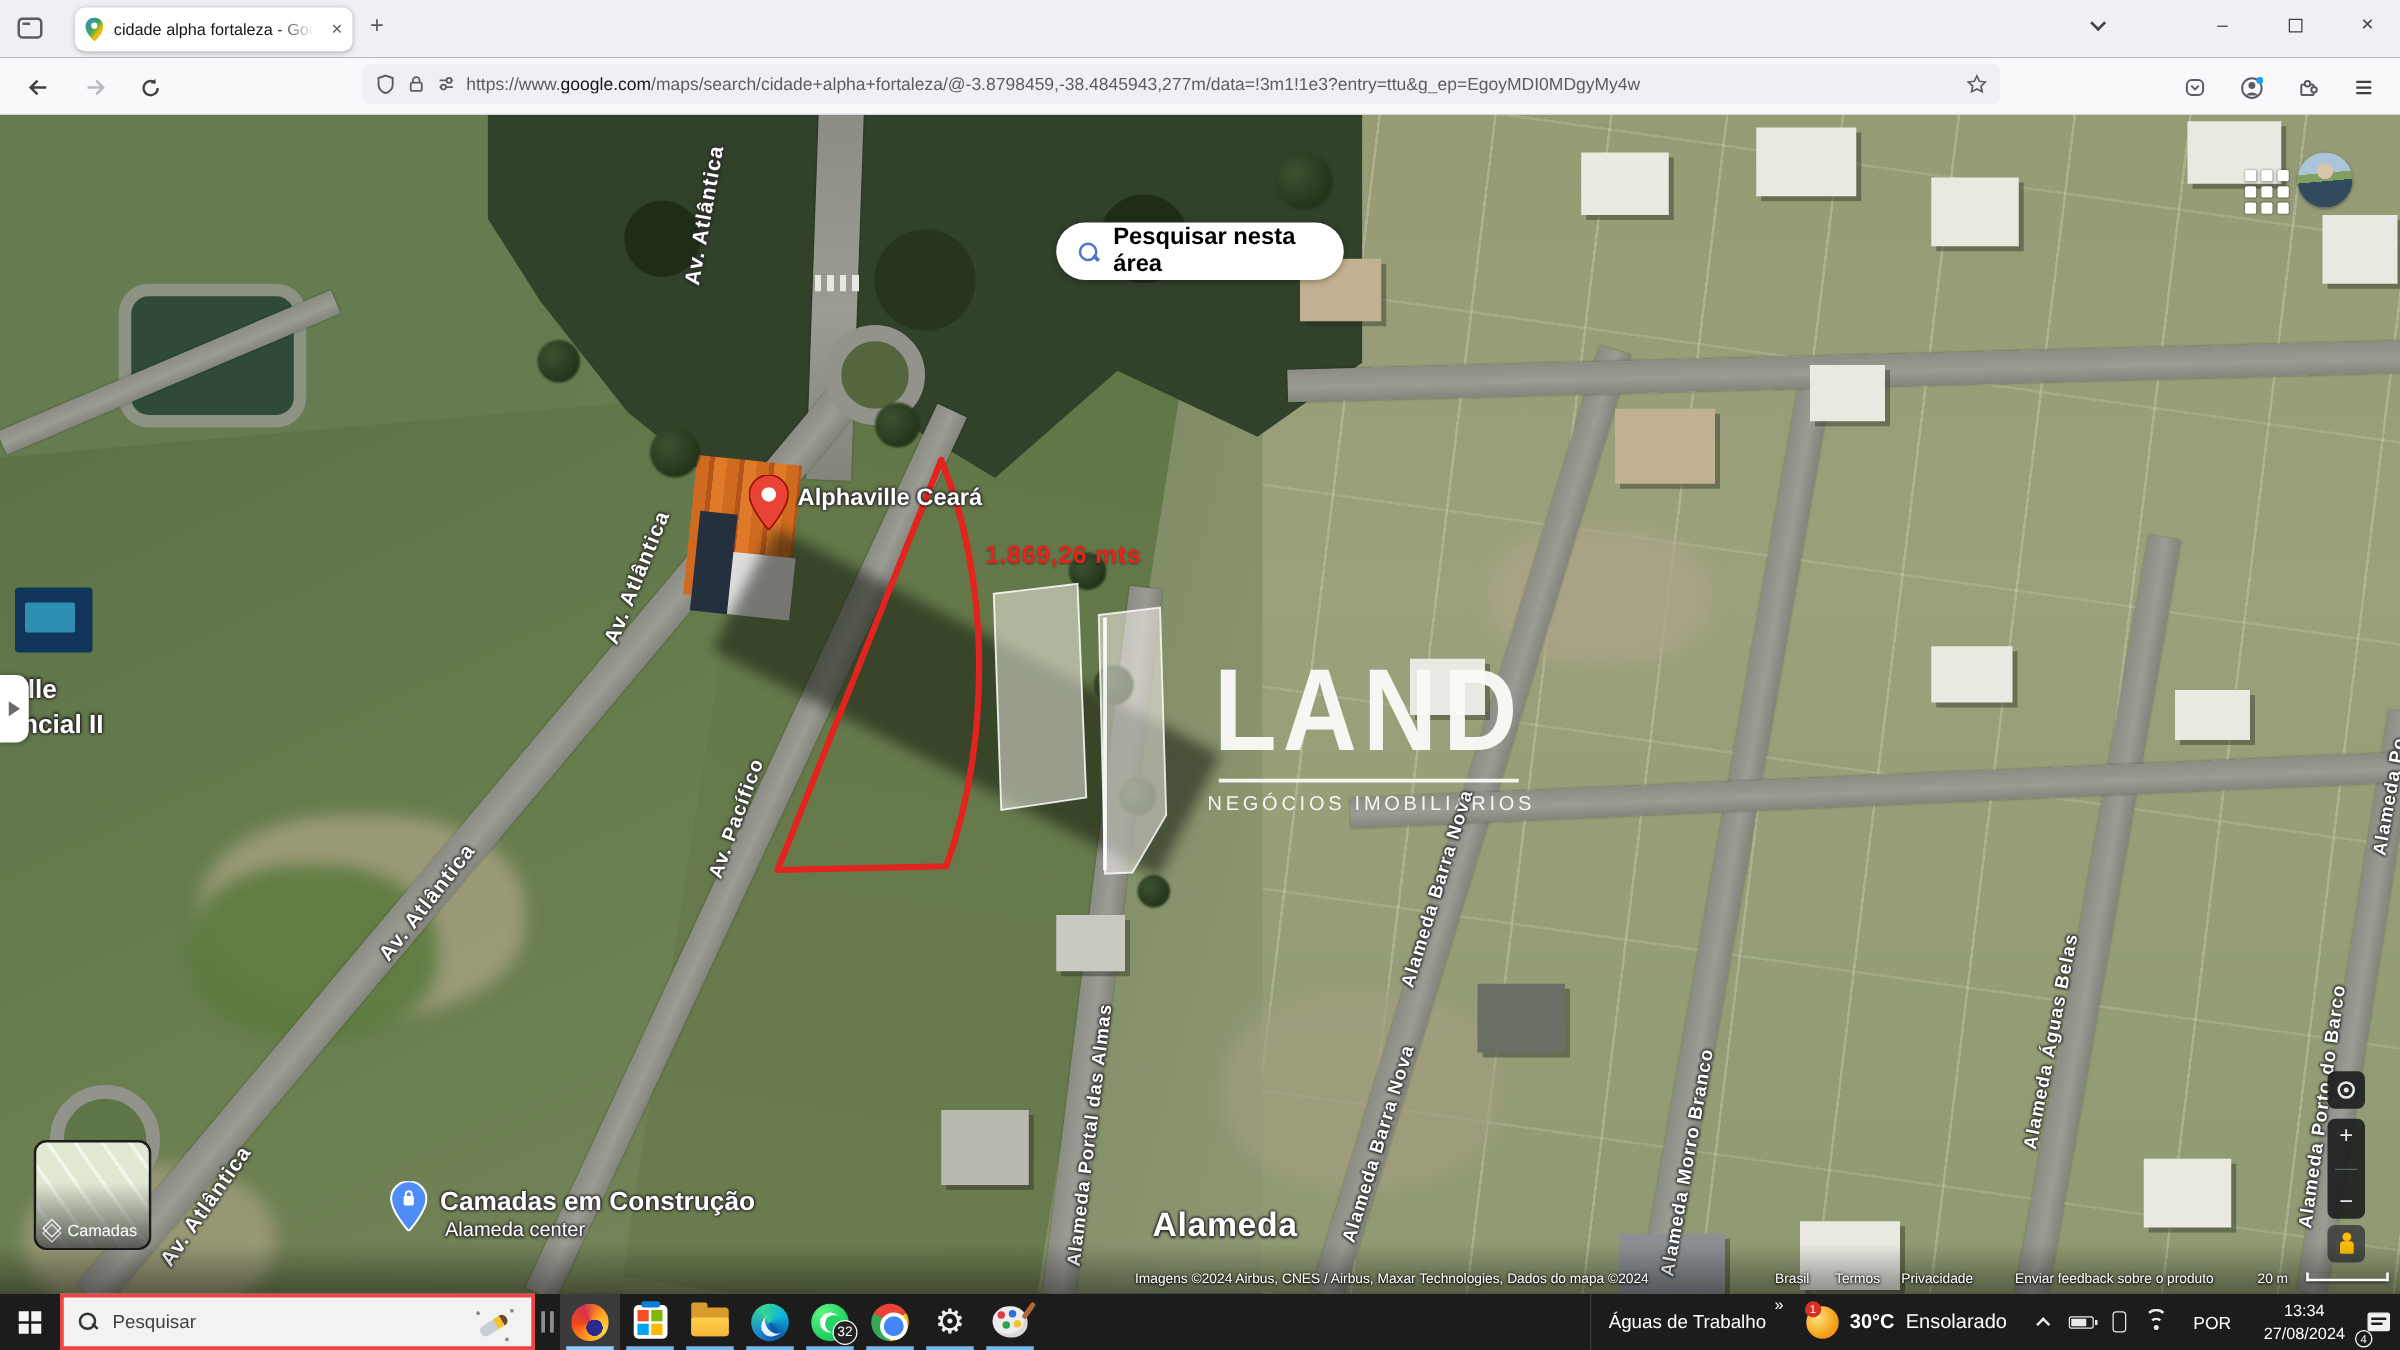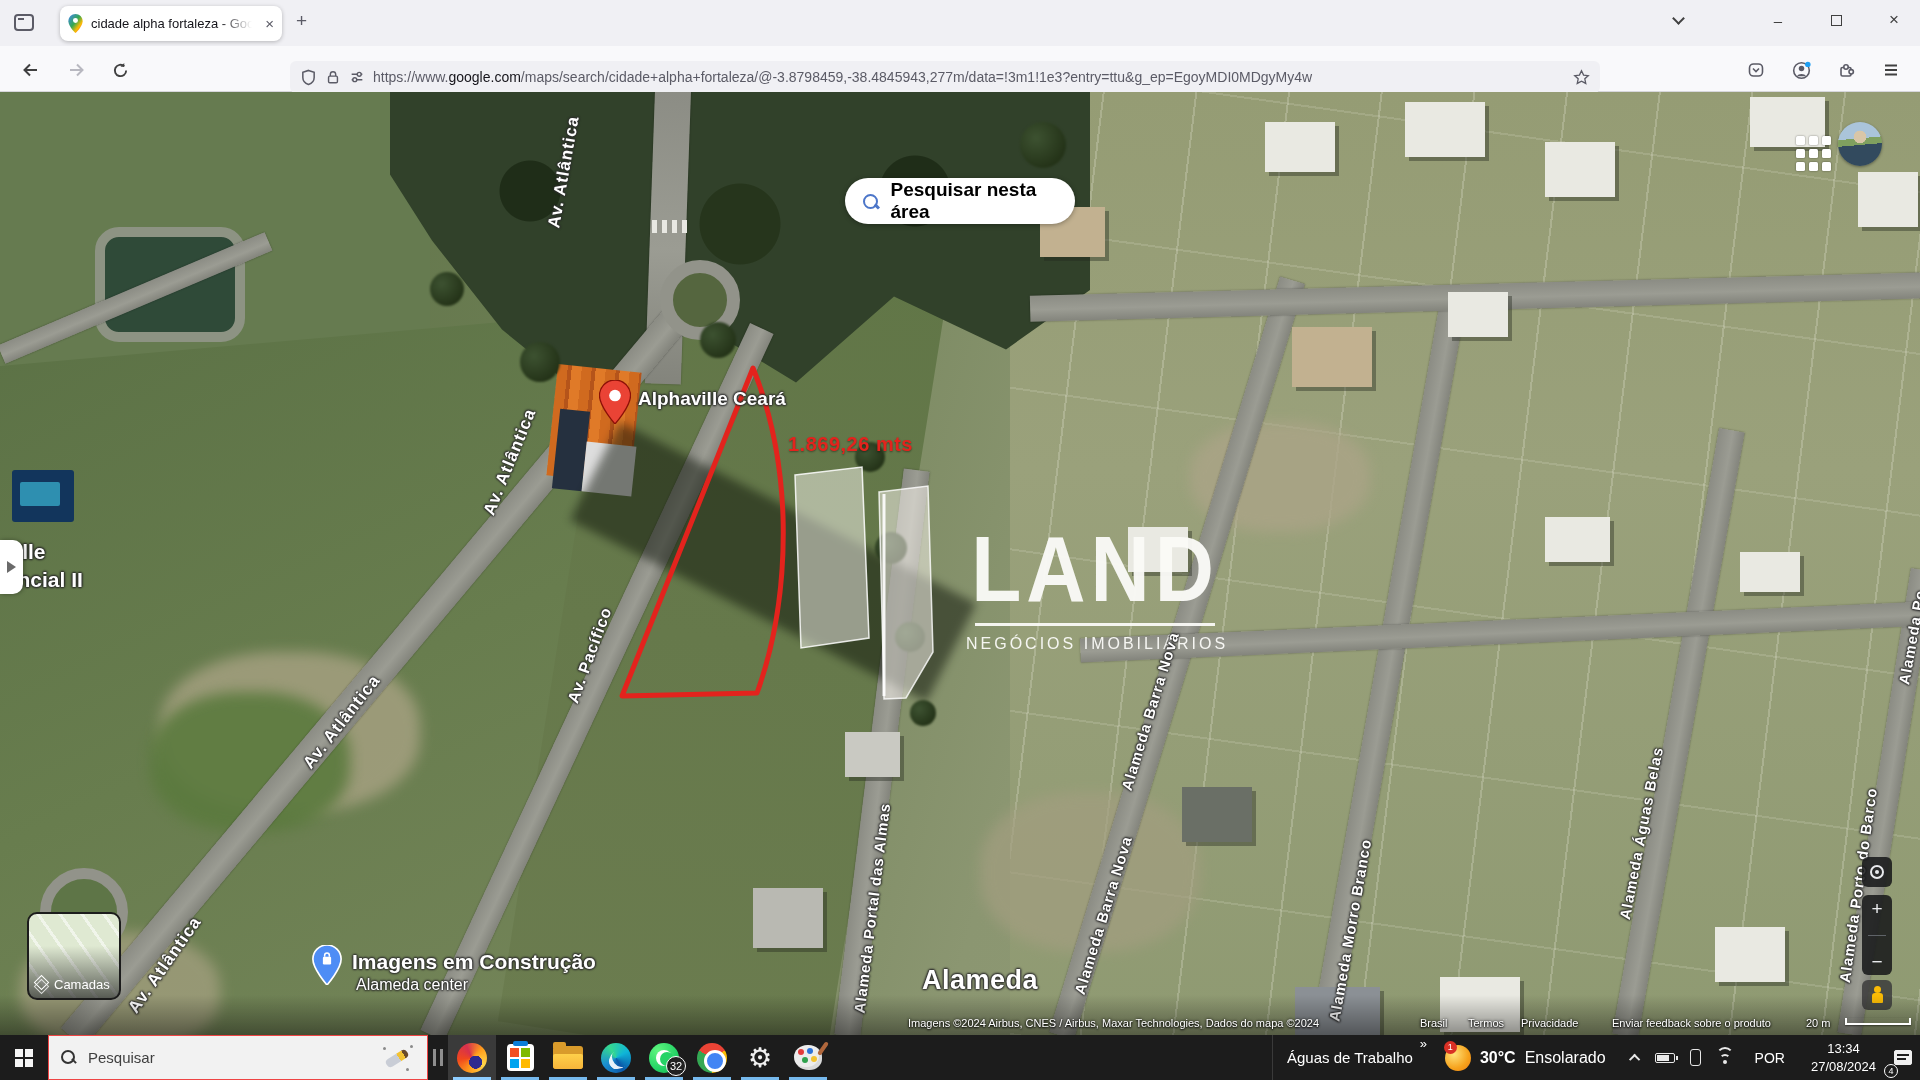--- a/index.html
+++ b/index.html
@@ -18,21 +18,21 @@
   .fxview:after { content:""; position:absolute; left:2px; right:8px; top:2px; height:2px; background:#5b5b66; }
   #newtab { position:absolute; left:296px; top:10px; font-size:19px; color:#5b5b66; }
   .wbtn { position:absolute; top:0; width:56px; height:40px; display:flex; align-items:center; justify-content:center; color:#404040; }
   #tabs-chevron { left:1650px; } #win-min { left:1750px; font-size:15px; }
   #win-max { left:1808px; } #win-max i { display:block; width:11px; height:11px; border:1.6px solid #404040; }
   #win-close { left:1866px; font-size:17px; }
   .chev { width:9px; height:9px; border-left:2px solid #404040; border-bottom:2px solid #404040; transform:rotate(-45deg); margin-top:-4px; }
 
   #navbar { position:absolute; left:0; top:46px; width:1920px; height:46px; background:#f9f9fb; border-bottom:1px solid #d7d7dc; }
   .navico { position:absolute; top:10px; width:28px; height:28px; display:flex; align-items:center; justify-content:center; }
-  #urlbar { position:absolute; left:290px; top:15px; width:1310px; height:32px; background:#f0f0f4; border-radius:6px;
+  #urlbar { position:absolute; left:290px; top:5px; width:1310px; height:32px; background:#f0f0f4; border-radius:6px;
             display:flex; align-items:center; padding:0 10px; gap:8px; }
   #urlbar .url { font-size:14px; white-space:nowrap; overflow:hidden; flex:1;
         -webkit-mask-image:linear-gradient(90deg,#000 88%,transparent 99%);
         mask-image:linear-gradient(90deg,#000 88%,transparent 99%); }
   .u-dim { color:#5b5b66; } .u-dom { color:#15141a; }
 
   
   #map { position:absolute; left:0; top:92px; width:1920px; height:943px; overflow:hidden;
          background:linear-gradient(105deg,#5c7046 0%,#6b7d52 30%,#8b9671 55%,#9aa07c 100%); }
   #map .abs { position:absolute; }
@@ -92,21 +92,21 @@
       box-shadow:1px 0 4px rgba(0,0,0,.35); display:flex; align-items:center; justify-content:center; }
   #panel-tab i { width:0; height:0; border:6px solid transparent; border-left:9px solid #6a6a6a; margin-left:6px; }
   .panel-txt { position:absolute; left:-7px; color:#fff; font-weight:bold; font-size:21px;
       text-shadow:0 1px 2px rgba(40,40,40,.95),0 -1px 2px rgba(40,40,40,.95),1px 0 2px rgba(40,40,40,.95),-1px 0 2px rgba(40,40,40,.95); }
 
   
   #taskbar { position:absolute; left:0; top:1035px; width:1920px; height:45px; background:#1c1c1c; display:flex; align-items:stretch; }
   #start { width:48px; display:flex; align-items:center; justify-content:center; }
   #start .w { display:grid; grid-template-columns:8px 8px; grid-template-rows:8px 8px; gap:2px; }
   #start .w i { background:#f5f5f5; }
-  #tsearch { width:380px; background:#f2f2f2; border:1px solid #ef4444; display:flex; align-items:center; gap:12px; padding:0 12px; position:relative; }
+  #tsearch { width:380px; background:#f2f2f2; border:3px solid #ef4444; display:flex; align-items:center; gap:12px; padding:0 12px; position:relative; }
   #tsearch input { border:none; background:transparent; outline:none; font-size:15px; color:#333; width:210px; font-family:inherit; }
   #tsearch input::placeholder { color:#3f3f3f; }
   .magd { position:relative; width:15px; height:15px; }
   .magd:before { content:""; position:absolute; left:0; top:0; width:10px; height:10px; border:2px solid #333; border-radius:50%; }
   .magd:after { content:""; position:absolute; left:10px; top:10px; width:6px; height:2px; background:#333; transform:rotate(45deg); }
   .srch-art { position:absolute; right:14px; top:9px; width:30px; height:26px; }
   .srch-art b { position:absolute; left:2px; top:9px; width:24px; height:9px; border-radius:4px;
       background:linear-gradient(90deg,#c9cdd6 0 58%, #f3c231 58% 82%, #6b4b2a 82%); transform:rotate(-32deg); }
   .srch-art u { position:absolute; width:3px; height:3px; border-radius:50%; background:#8a8a8a; }
   #tsep { width:20px; display:flex; align-items:center; justify-content:center; gap:4px; }
@@ -359,21 +359,21 @@
   </svg>
   <div class="street" style="left:638px;top:296px;font-size:19px;transform:none;letter-spacing:0">Alphaville Ceará</div>
   <div class="abs" style="left:788px;top:341px;font-size:20px;font-weight:bold;color:#e3231d;letter-spacing:.5px;text-shadow:0 1px 2px rgba(0,0,0,.4)">1.869,26 mts</div>
 
   <svg class="gpin" style="left:312px;top:853px" width="30" height="40" viewBox="0 0 24 34">
     <path d="M12 0C5.4 0 0 5.4 0 12c0 8.5 12 22 12 22s12-13.5 12-22C24 5.4 18.6 0 12 0z" fill="#4e8df5" stroke="#fff" stroke-width="1.4"></path>
     <circle cx="12" cy="12" r="7" fill="#4e8df5"></circle>
     <rect x="8.5" y="10" width="7" height="6.5" rx="1" fill="#fff"></rect>
     <path d="M10 10 v-1.2 a2 2 0 0 1 4 0 V10" stroke="#fff" stroke-width="1.3" fill="none"></path>
   </svg>
-  <div class="street" style="left:352px;top:858px;font-size:21px;transform:none;letter-spacing:0">Imagens em Construção</div>
+  <div class="street" style="left:352px;top:858px;font-size:21px;transform:none;letter-spacing:0">Camadas em Construção</div>
   <div class="street" style="left:356px;top:884px;font-size:16px;font-weight:normal;transform:none;letter-spacing:0">Alameda center</div>
 
   <div class="panel-txt" style="top:448px">aville</div>
   <div class="panel-txt" style="top:476px">dencial II</div>
   <div id="panel-tab">
       <i></i>
     </div>
 
   <div id="search-area">
     <span class="mag"></span>

